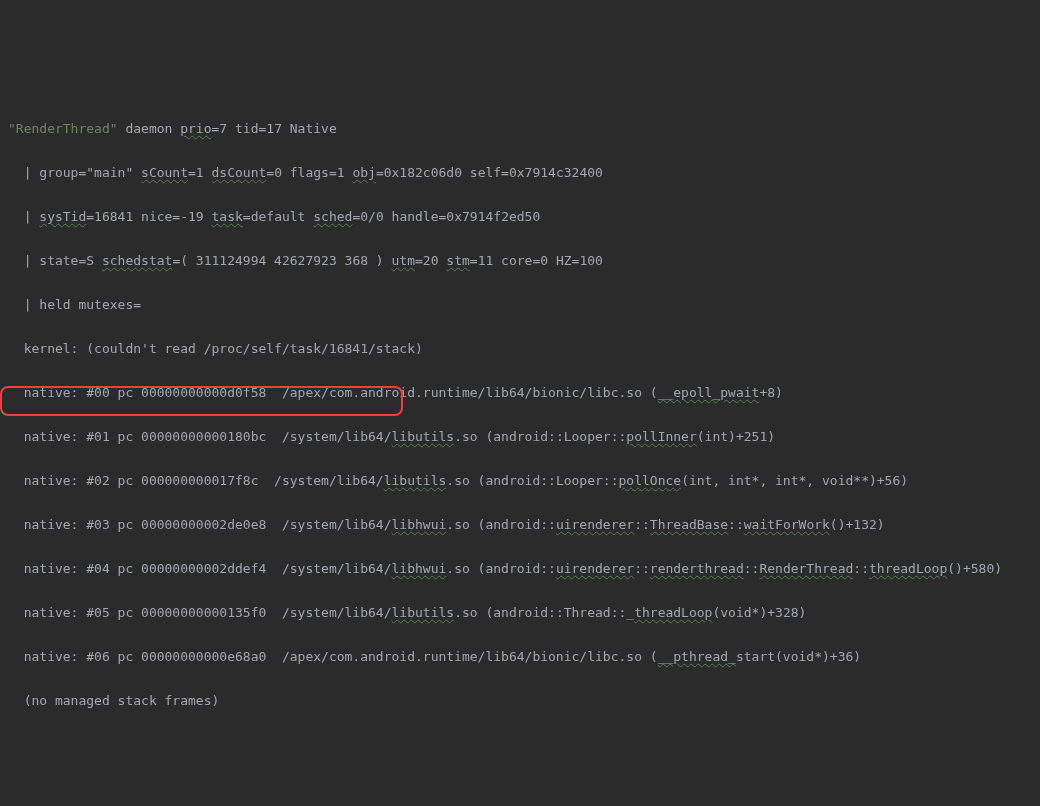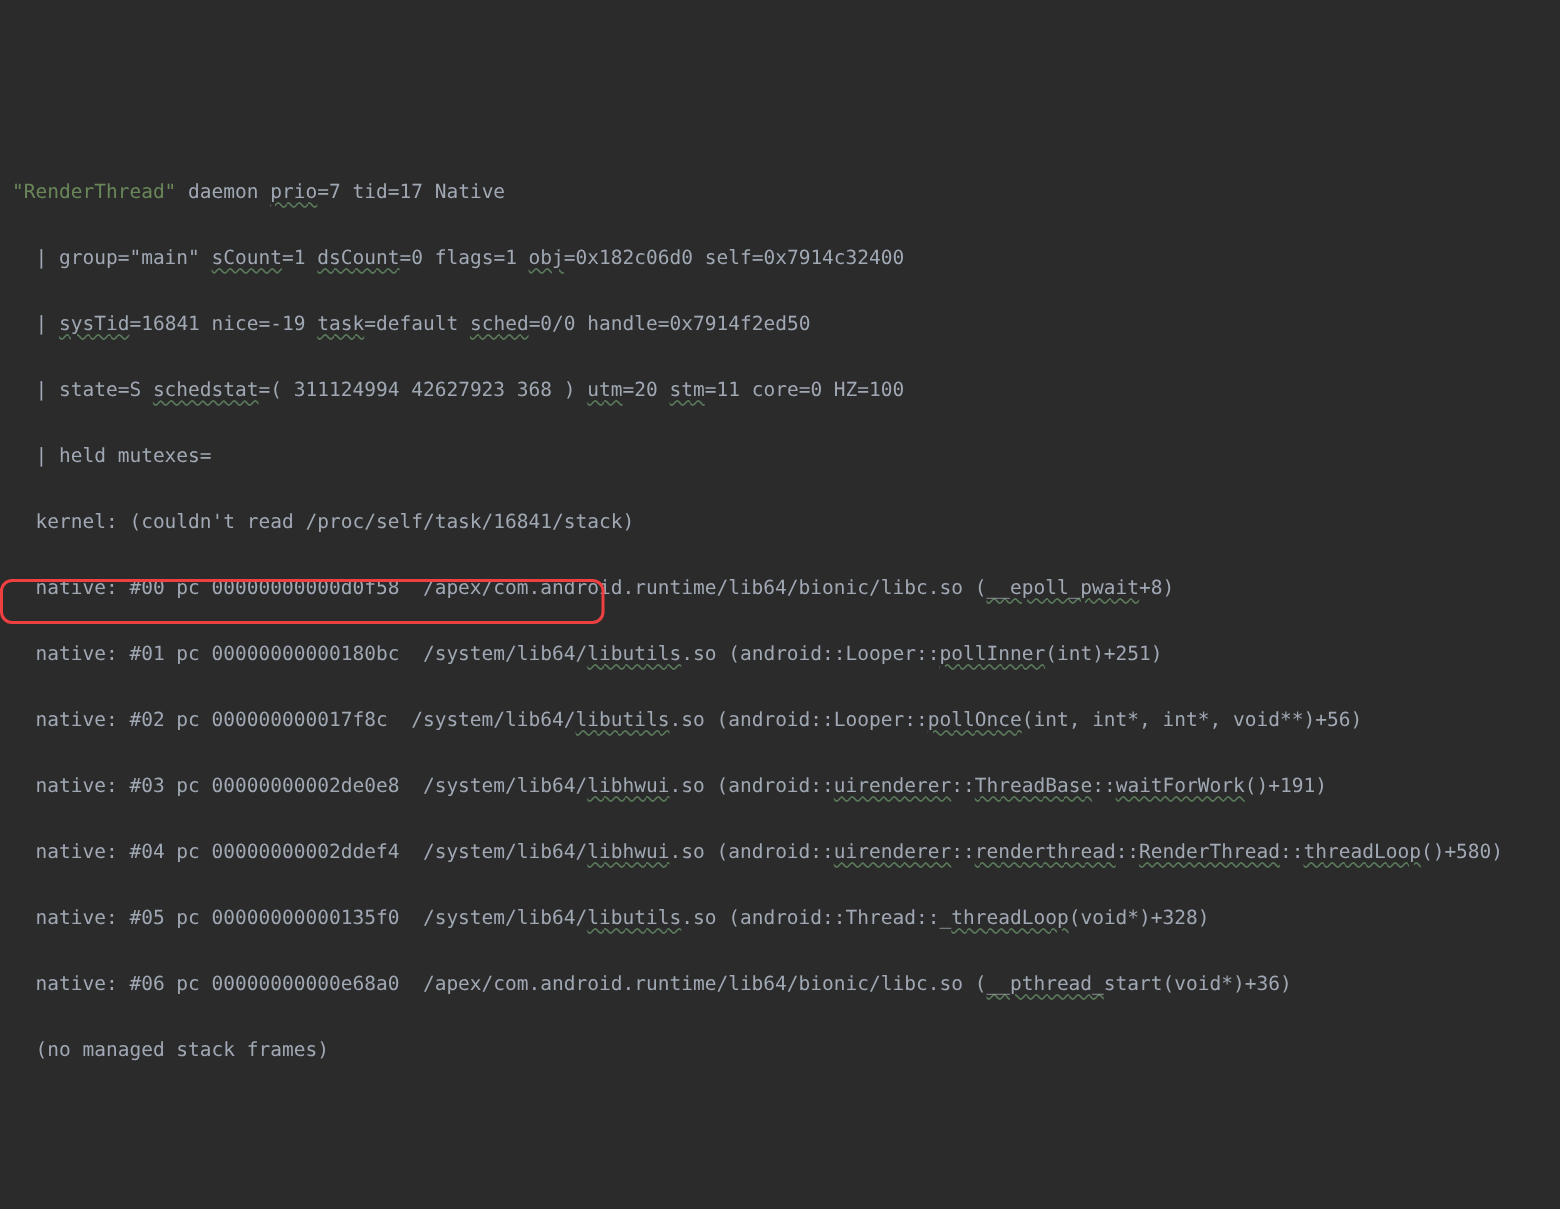--- a/index.html
+++ b/index.html
@@ -38,21 +38,21 @@
 <div>
 <div class="line"><span class="quoted">"RenderThread"</span><span> daemon </span><span class="squiggle">prio</span><span>=7 tid=17 Native</span></div>
 <div class="line"><span>  | group="main" </span><span class="squiggle">sCount</span><span>=1 </span><span class="squiggle">dsCount</span><span>=0 flags=1 </span><span class="squiggle">obj</span><span>=0x182c06d0 self=0x7914c32400</span></div>
 <div class="line"><span>  | </span><span class="squiggle">sysTid</span><span>=16841 nice=-19 </span><span class="squiggle">task</span><span>=default </span><span class="squiggle">sched</span><span>=0/0 handle=0x7914f2ed50</span></div>
 <div class="line"><span>  | state=S </span><span class="squiggle">schedstat</span><span>=( 311124994 42627923 368 ) </span><span class="squiggle">utm</span><span>=20 </span><span class="squiggle">stm</span><span>=11 core=0 HZ=100</span></div>
 <div class="line">  | held mutexes=</div>
 <div class="line">  kernel: (couldn't read /proc/self/task/16841/stack)</div>
 <div class="line"><span>  native: #00 pc 00000000000d0f58  /apex/com.android.runtime/lib64/bionic/libc.so (</span><span class="squiggle">__epoll_pwait</span><span>+8)</span></div>
 <div class="line"><span>  native: #01 pc 00000000000180bc  /system/lib64/</span><span class="squiggle">libutils</span><span>.so (android::Looper::</span><span class="squiggle">pollInner</span><span>(int)+251)</span></div>
 <div class="line"><span>  native: #02 pc 000000000017f8c  /system/lib64/</span><span class="squiggle">libutils</span><span>.so (android::Looper::</span><span class="squiggle">pollOnce</span><span>(int, int*, int*, void**)+56)</span></div>
-<div class="line"><span>  native: #03 pc 00000000002de0e8  /system/lib64/</span><span class="squiggle">libhwui</span><span>.so (android::</span><span class="squiggle">uirenderer</span><span>::</span><span class="squiggle">ThreadBase</span><span>::</span><span class="squiggle">waitForWork</span><span>()+191)</span></div>
+<div class="line"><span>  native: #03 pc 00000000002de0e8  /system/lib64/</span><span class="squiggle">libhwui</span><span>.so (android::</span><span class="squiggle">uirenderer</span><span>::</span><span class="squiggle">ThreadBase</span><span>::</span><span class="squiggle">waitForWork</span><span>()+132)</span></div>
 <div class="line"><span>  native: #04 pc 00000000002ddef4  /system/lib64/</span><span class="squiggle">libhwui</span><span>.so (android::</span><span class="squiggle">uirenderer</span><span>::</span><span class="squiggle">renderthread</span><span>::</span><span class="squiggle">RenderThread</span><span>::</span><span class="squiggle">threadLoop</span><span>()+580)</span></div>
 <div class="line"><span>  native: #05 pc 00000000000135f0  /system/lib64/</span><span class="squiggle">libutils</span><span>.so (android::Thread::_</span><span class="squiggle">threadLoop</span><span>(void*)+328)</span></div>
 <div class="line"><span>  native: #06 pc 00000000000e68a0  /apex/com.android.runtime/lib64/bionic/libc.so (</span><span class="squiggle">__pthread_</span><span>start(void*)+36)</span></div>
 <div class="line">  (no managed stack frames)</div>
 
 
 
 
 
 

